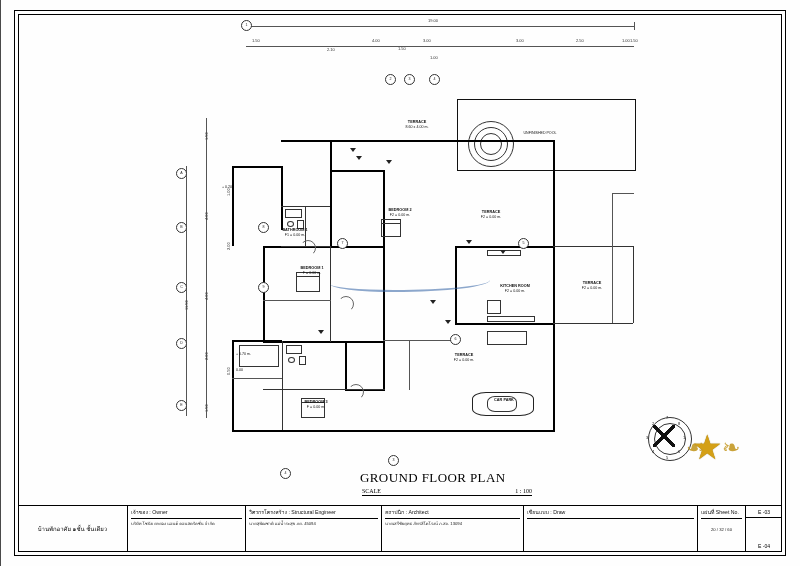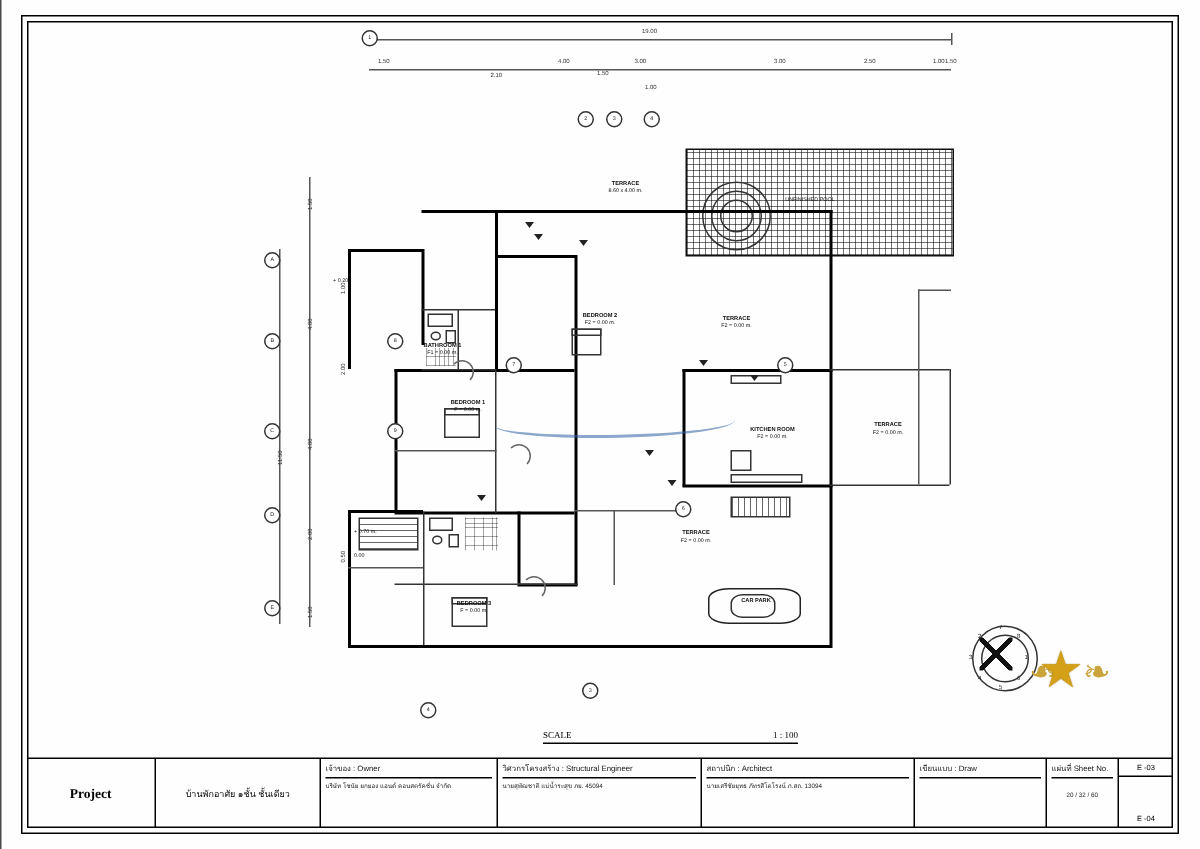--- a/index.html
+++ b/index.html
@@ -530,20 +530,21 @@
   <div class="bub" style="left:258px; top:222px;">8</div>
   <div class="bub" style="left:258px; top:282px;">9</div>
   <div class="bub" style="left:337px; top:238px;">7</div>
   <div class="bub" style="left:450px; top:334px;">6</div>
   <div class="bub" style="left:518px; top:238px;">5</div>
   <div class="bub" style="left:280px; top:468px;">4</div>
   <div class="bub" style="left:388px; top:455px;">3</div>
 
   <div class="wm-swoosh"></div>
 
+  <div class="plan-title">GROUND FLOOR PLAN</div>
   <div class="scale-row">
     <span>SCALE</span>
     <span>1  :  100</span>
   </div>
 
   <div class="seal">
     <div class="gear"></div>
     <div class="gear-x"></div>
     <div class="gnum" style="left:26px; top:0px;">7</div>
     <div class="gnum" style="left:38px; top:6px;">8</div>
@@ -552,21 +553,20 @@
     <div class="gnum" style="left:26px; top:40px;">5</div>
     <div class="gnum" style="left:12px; top:34px;">4</div>
     <div class="gnum" style="left:6px; top:20px;">3</div>
     <div class="gnum" style="left:12px; top:6px;">2</div>
     <div class="wreath-l">❧</div>
     <div class="wreath-r">❧</div>
     <div class="star">★</div>
   </div>
 
   <div class="titleblock">
-    <div class="tb-cell tb-project">Project</div>
     <div class="tb-cell tb-owner-name">บ้านพักอาศัย ๑ชั้น ชั้นเดียว</div>
     <div class="tb-cell" style="width:118px;">
       <div class="tb-head">เจ้าของ : Owner</div>
       <div class="tb-body">บริษัท โชนัย ยกยอง แอนด์ คอนสตรัคชั่น จำกัด</div>
     </div>
     <div class="tb-cell" style="width:136px;">
       <div class="tb-head">วิศวกรโครงสร้าง : Structural Engineer</div>
       <div class="tb-body">นายสุพัฒชาติ  แม่น้ำระสุข ภย. 45094</div>
     </div>
     <div class="tb-cell" style="width:142px;">

